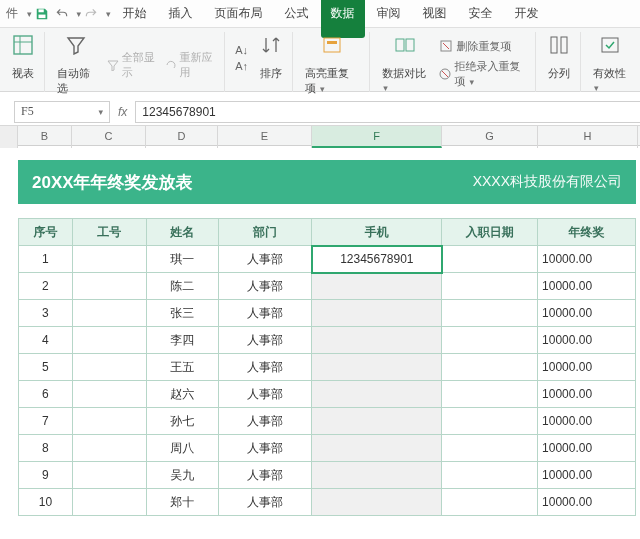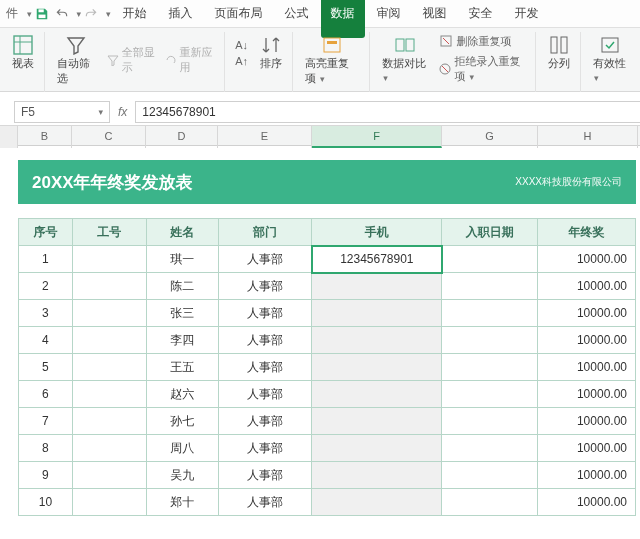--- a/index.html
+++ b/index.html
@@ -57,21 +57,21 @@
     align-items:center;
     padding:0 6px;
     height:60px;
     border-right:1px solid #e2e2e2;
     justify-content:flex-start;
   }
   .rgroup:last-child{border-right:none;}
   .rbig {
     display:flex; flex-direction:column; align-items:center;
     font-size:11px; color:#444; cursor:pointer;
-    padding:2px 4px; gap:0;
+    padding:2px 4px; gap:10px;
   }
   .rbig .ico { width:22px; height:22px; display:flex;align-items:center;justify-content:center;}
   .rrow { display:flex; gap:6px; align-items:center;}
   .rsmall {
     display:flex; align-items:center; gap:3px;
     font-size:11px; color:#666; cursor:pointer;
     padding:1px 2px;
   }
   .rsmall .ico { width:14px;height:14px;display:flex;align-items:center;justify-content:center;}
   .rsmall.dim { color:#b0b0b0; }
@@ -81,21 +81,21 @@
     display:flex; align-items:center;
     height:28px;
     border-bottom:1px solid #d8d8d8;
     background:#fff;
     margin-top:6px;
   }
   .namebox {
     width:96px; height:22px;
     border:1px solid #cfcfcf; margin-left:14px;
     padding:2px 6px; font-size:12px; color:#555;
-    display:flex; align-items:center; justify-content:space-between;
+    display:flex; align-items:center; justify-content:space-between;font-family:Liberation Serif, serif;
   }
   .fx-sym { margin:0 8px; font-style:italic; color:#777; }
   .fx-input {
     flex:1; height:22px;
     border:1px solid #cfcfcf; border-right:none;
     padding:2px 6px; font-size:12px; color:#333;
   }
 
   
   .sheet {
@@ -122,41 +122,41 @@
   .banner {
     margin:14px 0 14px 18px;
     width:618px;
     background:#3bb48a;
     color:#fff;
     height:44px;
     display:flex; align-items:center; justify-content:space-between;
     padding:0 14px;
   }
   .banner h1 { font-size:17px; font-weight:600;}
-  .banner span { font-size:10px; opacity:.95;}
+  .banner span { font-size:14px; opacity:.95;}
 
   .data-table {
     margin:12px 0 0 18px;
     border-collapse:collapse;
     width:618px;
   }
   .data-table th, .data-table td {
     border:1px solid #b6d6c8;
     height:27px;
     text-align:center;
     font-size:12px;
     color:#333;
     padding:0 4px;
   }
   .data-table th {
     background:#e4f3ec;
     color:#38705a;
     font-weight:600;
   }
-  .data-table td.bonus { text-align:right; padding-right:8px;}
+  .data-table td.bonus { text-align:left; padding-right:8px;}
   .data-table td.phone-selected {
     background:#f0f0f0;
   }
   .phone-col-top {
     outline:2px solid #2fa76f; outline-offset:-1px;
     background:#fff !important;
   }
 
   
   svg { display:block; }

